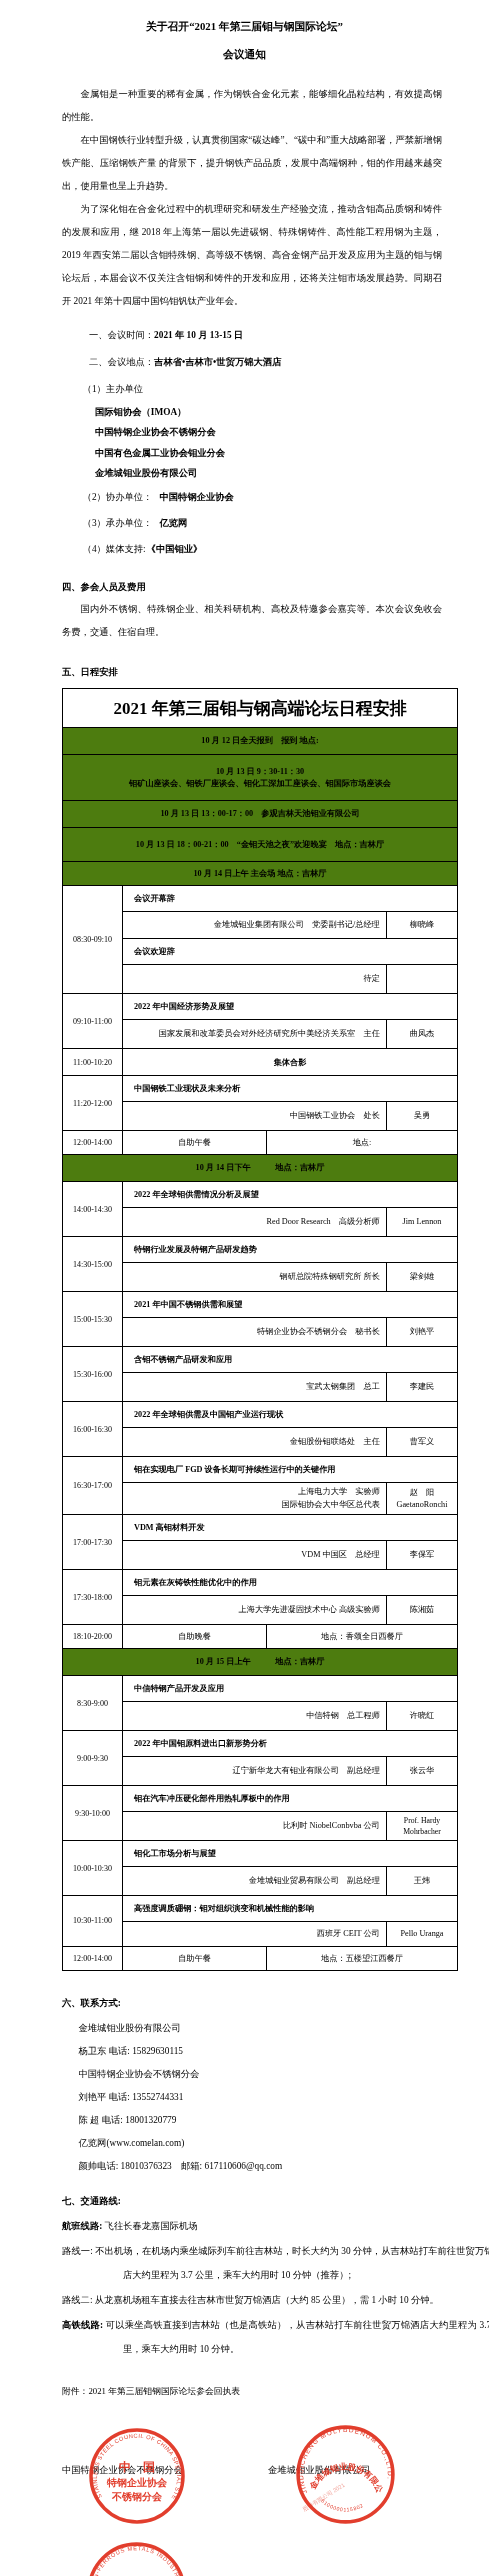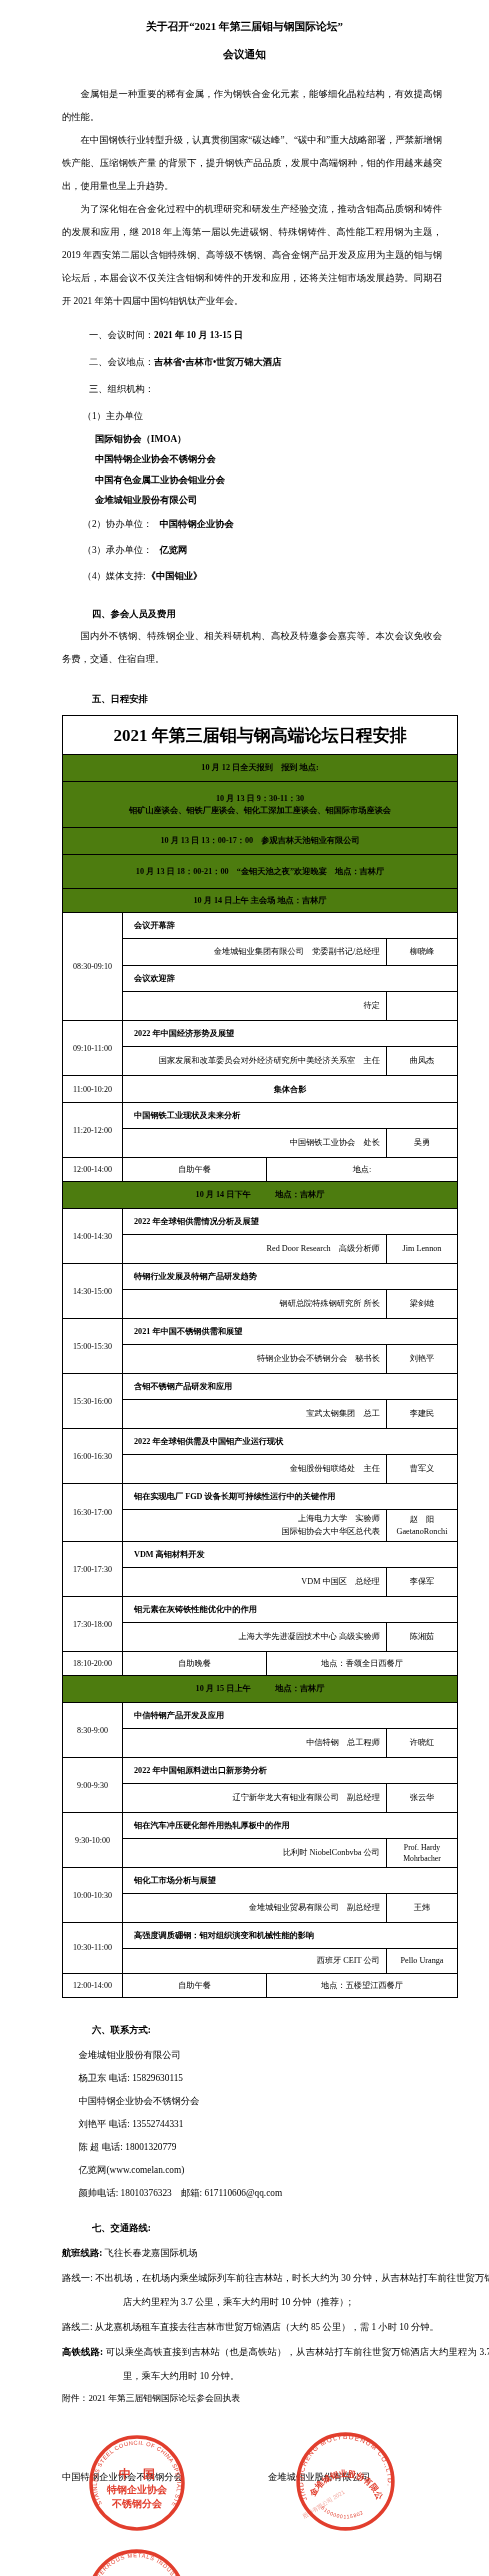--- a/index.html
+++ b/index.html
@@ -11,21 +11,21 @@
   .doc-title2{margin:13.4px 0 0 0;text-align:center;font-size:10.8px;font-weight:700;line-height:15.5px;}
   .content{padding:0 0 0 62px;}
   .body-wrap{width:380px;}
   .body-p{margin:0;font-size:9.3px;line-height:23px;text-indent:18.5px;text-align:justify;}
   .intro{margin-top:20.6px;}
   .meta-line{font-size:9.3px;line-height:27px;padding-left:27px;}
   .meta-line b{font-weight:700;}
   .org-sub{font-size:9.3px;line-height:26px;padding-left:27px;}
   .org-sub b{font-weight:700;padding-left:7.2px;}
   .org-item{font-size:9.3px;line-height:20.6px;padding-left:33px;font-weight:700;}
-  .sec-heading{font-size:9.3px;font-weight:700;line-height:15.5px;margin-top:13.4px;margin-left:30px;}
+  .sec-heading{font-size:9.3px;font-weight:700;line-height:15.5px;margin-top:13.4px;}
   .h4{margin-top:17.5px;}
   .h5{margin-top:20.6px;}
   .h6{margin-top:25px;}
   .h7{margin-top:15.5px;}
   
   table.sched{border-collapse:collapse;width:395px;margin-top:8.2px;table-layout:fixed;}
   table.sched td{border:1px solid #000;vertical-align:middle;font-size:8.2px;padding:1px 3.1px;overflow:hidden;}
   .sched .cap{height:36px;text-align:center;font-size:17px;font-weight:700;}
   .sched .banner td{background:#4d7c0f;text-align:center;font-weight:700;font-size:8.2px;height:24px;line-height:12.4px;}
   .sched .time{text-align:center;font-size:8px;padding:0 1px;}
@@ -34,21 +34,21 @@
   .sched .sname{text-align:center;line-height:11.3px;}
   .sched .photo{text-align:center;font-weight:700;height:24px;}
   .sched .mealcell{padding:0;height:23px;}
   .meal-wrap{display:flex;height:100%;align-items:stretch;}
   .meal-a{width:143px;border-right:1px solid #000;display:flex;align-items:center;justify-content:center;}
   .meal-b{flex:1;display:flex;align-items:center;justify-content:center;}
   
   .contact-line{font-size:9.3px;line-height:23px;padding-left:16.5px;}
   .hang{font-size:9.3px;line-height:24px;padding-left:61px;text-indent:-61px;width:380px;text-align:justify;margin-top:1px;}
   .hang b{font-weight:700;}
-  .attachment{font-size:8.8px;line-height:20.6px;margin-top:0;}
+  .attachment{font-size:8.8px;line-height:20.6px;margin-top:20px;}
   
   .stamp-block{position:relative;height:255px;margin-top:3.1px;width:428px;}
   .sig{position:absolute;font-size:9.3px;white-space:nowrap;}
   .sig1l{left:0;top:59px;}
   .sig1r{left:206px;top:59px;}
   svg.stamp{position:absolute;opacity:0.93;}
   .st1{left:25px;top:20.6px;}
   .st2{left:232px;top:17.5px;}
   .st3{left:23px;top:135px;}
   svg.stamp text{fill:#e0301e;font-family:"Liberation Sans","DejaVu Sans",sans-serif;}
@@ -67,21 +67,20 @@
       <p class="body-p">在中国钢铁行业转型升级，认真贯彻国家“碳达峰”、“碳中和”重大战略部署，严禁新增钢铁产能、压缩钢铁产量 的背景下，提升钢铁产品品质，发展中高端钢种，钼的作用越来越突出，使用量也呈上升趋势。</p>
       <p class="body-p">为了深化钼在合金化过程中的机理研究和研发生产经验交流，推动含钼高品质钢和铸件的发展和应用，继 2018 年上海第一届以先进碳钢、特殊钢铸件、高性能工程用钢为主题，2019 年西安第二届以含钼特殊钢、高等级不锈钢、高合金钢产品开发及应用为主题的钼与钢论坛后，本届会议不仅关注含钼钢和铸件的开发和应用，还将关注钼市场发展趋势。同期召开 2021 年第十四届中国钨钼钒钛产业年会。</p>
     </div>
 
     <div class="meta-line" style="margin-top:8.2px;">
       <span>一、会议时间：</span><b>2021 年 10 月 13-15 日</b>
     </div>
     <div class="meta-line">
       <span>二、会议地点：</span><b>吉林省•吉林市•世贸万锦大酒店</b>
     </div>
-    <div class="meta-line">三、组织机构：</div>
 
     <div class="org-sub" style="padding-left:20.6px;">（1）主办单位</div>
     <div class="org-item">国际钼协会（IMOA）</div>
     <div class="org-item">中国特钢企业协会不锈钢分会</div>
     <div class="org-item">中国有色金属工业协会钼业分会</div>
     <div class="org-item">金堆城钼业股份有限公司</div>
     <div class="org-sub" style="padding-left:20.6px;">
       <span>（2）协办单位：</span><b>中国特钢企业协会</b>
     </div>
     <div class="org-sub" style="padding-left:20.6px;">

